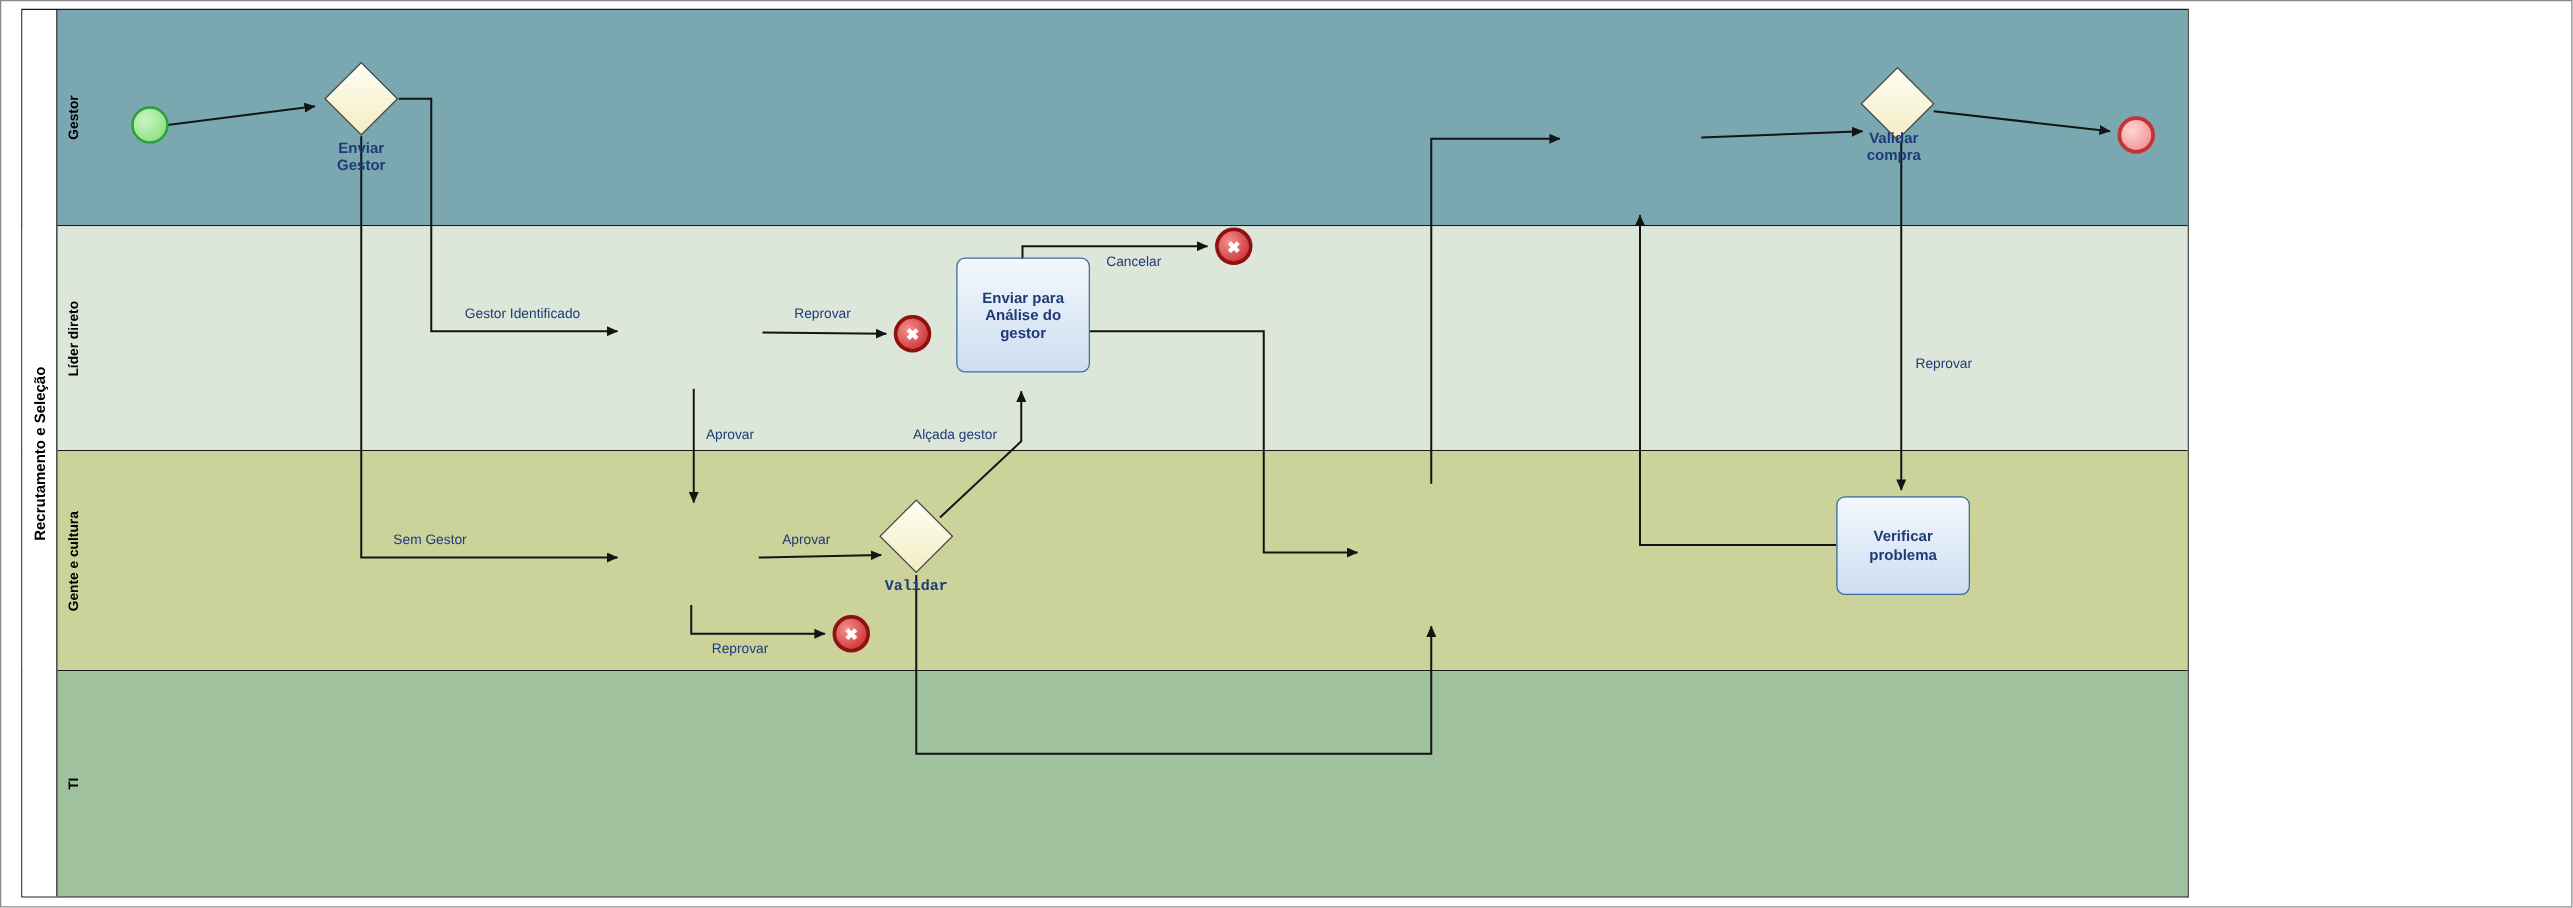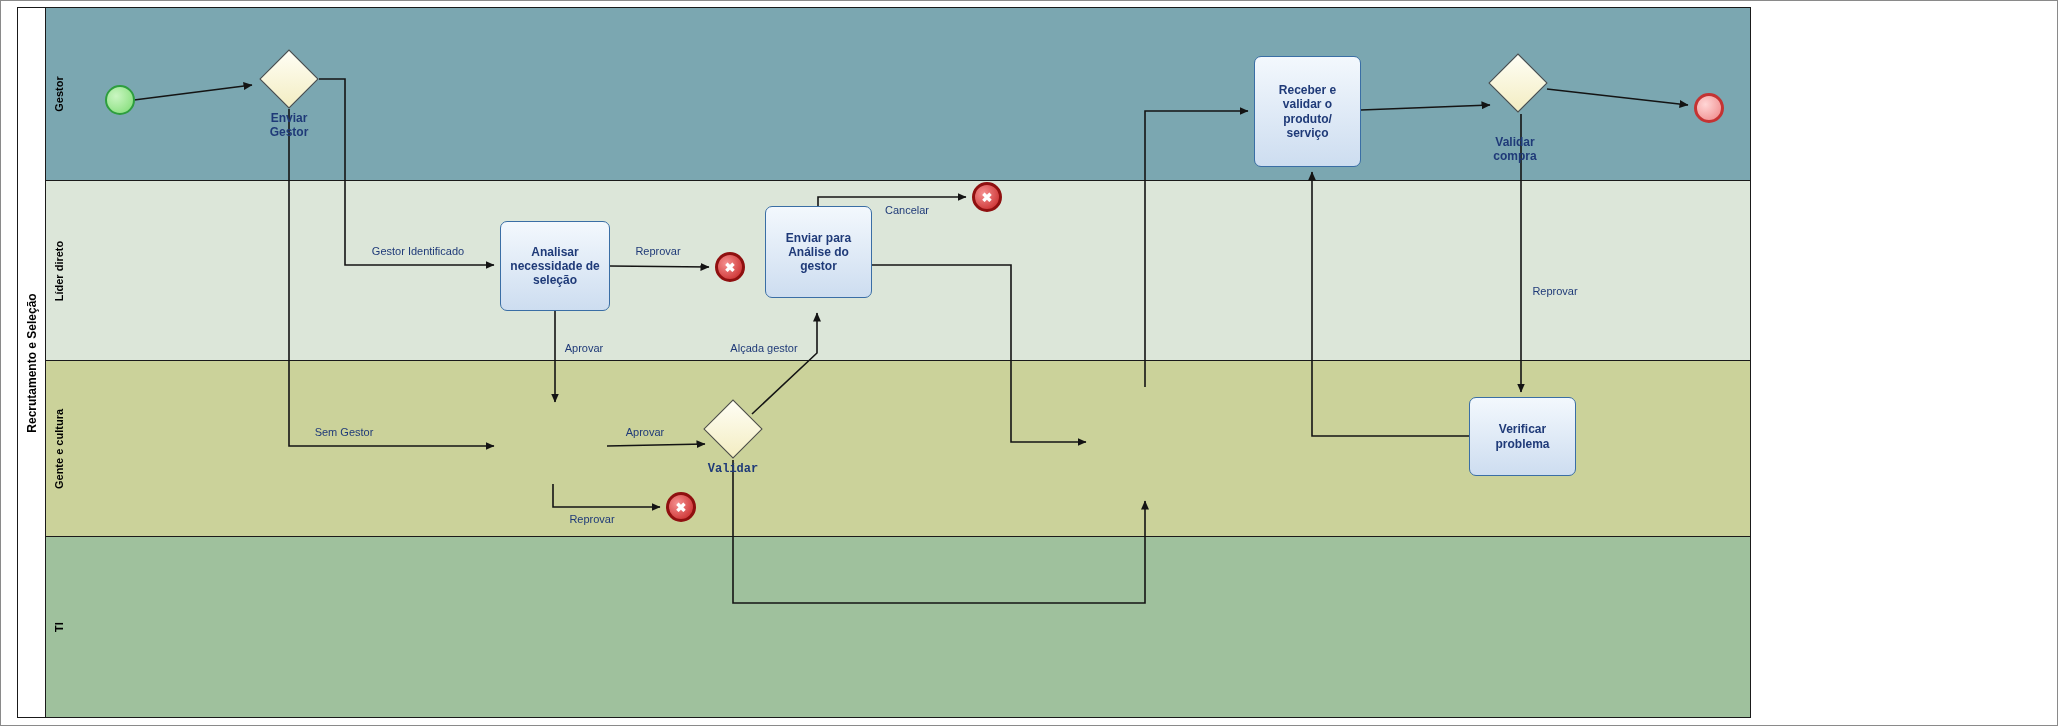--- a/index.html
+++ b/index.html
@@ -95,25 +95,23 @@
       </div>
     <div class="gateway" style="left:694px; top:400px;">
         <div class="diamond"></div>
       </div>
     <div class="gateway" style="left:1479px; top:54px;">
         <div class="diamond"></div>
       </div>
 
     <span class="gw-label" style="left:271px; top:104px; width:52px;">Enviar Gestor</span>
     <span class="gw-label" style="left:715px; top:455px; width:60px;font-family:Liberation Mono, monospace;">Validar</span>
-    <span class="gw-label" style="left:1497px; top:128px; width:60px;">Validar compra</span>
+    <span class="gw-label" style="left:1497px; top:96px; width:60px;">Validar compra</span>
 
-    <div class="task" style="left:482px; top:213px; width:110px; height:90px;">Analisar necessidade de seleção</div>
     <div class="task" style="left:747px; top:198px; width:107px; height:92px;">Enviar para Análise do gestor</div>
-    <div class="task" style="left:1236px; top:48px; width:107px; height:111px;">Receber e validar o produto/ serviço</div>
     <div class="task" style="left:1451px; top:389px; width:107px; height:79px;">Verificar problema</div>
 
     <span class="flow-label" style="left:400px; top:243px;">Gestor Identificado</span>
     <span class="flow-label" style="left:640px; top:243px;">Reprovar</span>
     <span class="flow-label" style="left:566px; top:340px;">Aprovar</span>
     <span class="flow-label" style="left:326px; top:424px;">Sem Gestor</span>
     <span class="flow-label" style="left:627px; top:424px;">Aprovar</span>
     <span class="flow-label" style="left:746px; top:340px;">Alçada gestor</span>
     <span class="flow-label" style="left:889px; top:202px;">Cancelar</span>
     <span class="flow-label" style="left:1537px; top:283px;">Reprovar</span>

